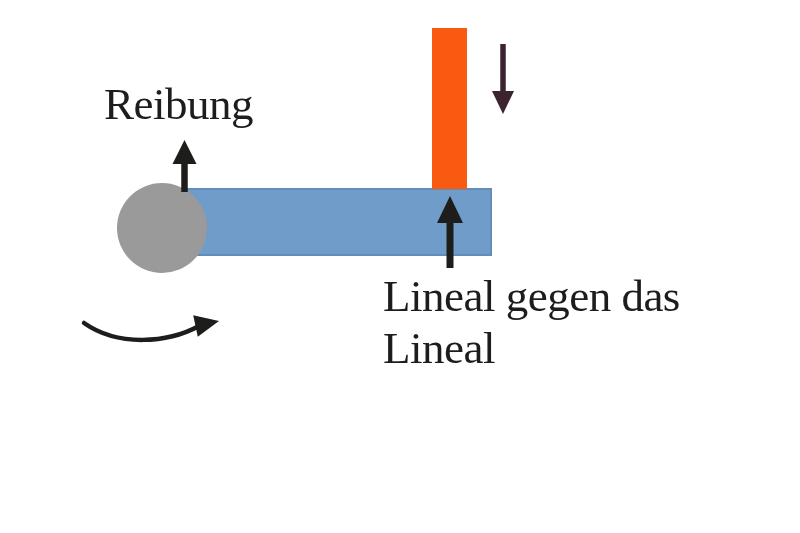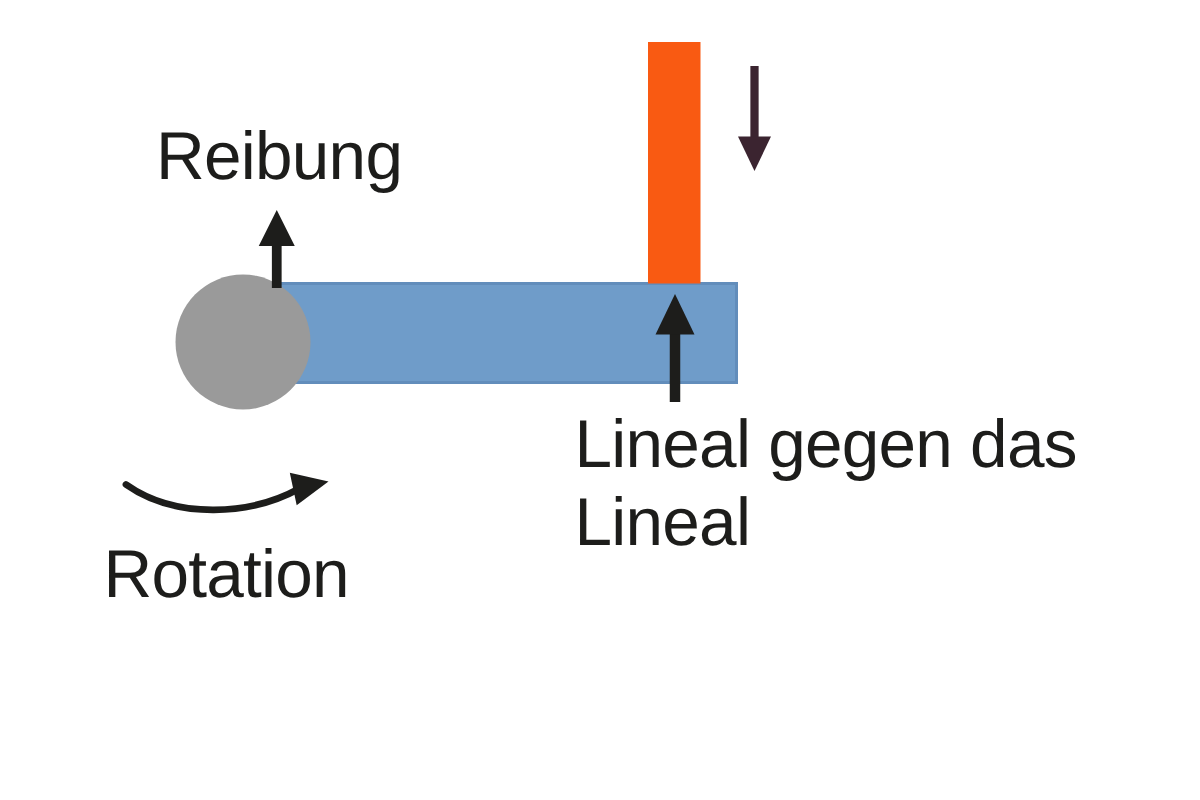--- a/index.html
+++ b/index.html
@@ -2,21 +2,21 @@
 <html><head>
 <meta charset="utf-8">
 <style>
   html, body { margin: 0; padding: 0; background: #fff; }
   .stage {
     position: relative;
     width: 800px;
     height: 533px;
     background: #ffffff;
     overflow: hidden;
-    font-family: Liberation Sans, sans-serif;
+    font-family: Liberation Serif, serif;
   }
   .shape { position: absolute; }
   #ruler-bar {
     left: 170px; top: 188px;
     width: 318px; height: 64px;
     border: 2px solid rgba(74, 115, 160, 0.35);
   }
   #rod-bar {
     left: 432px; top: 28px;
     width: 35px; height: 161px;
@@ -78,14 +78,13 @@
       <path d="M 84 323 C 118 347, 168 343, 199 326" fill="none" stroke-width="4.5" stroke-linecap="round" stroke="#1D1D1B"></path>
       <polygon points="219,321 197.8,336.8 193.2,315.2" fill="#1D1D1B"></polygon>
     </g>
   </svg>
 
   <div class="label" id="reibung-label">Reibung</div>
 
 
   <div class="label" id="kraft-label">Lineal gegen das Lineal</div>
 
-  <div class="label" id="rotation-label">Rotation</div>
 </div>
 
 </body></html>

